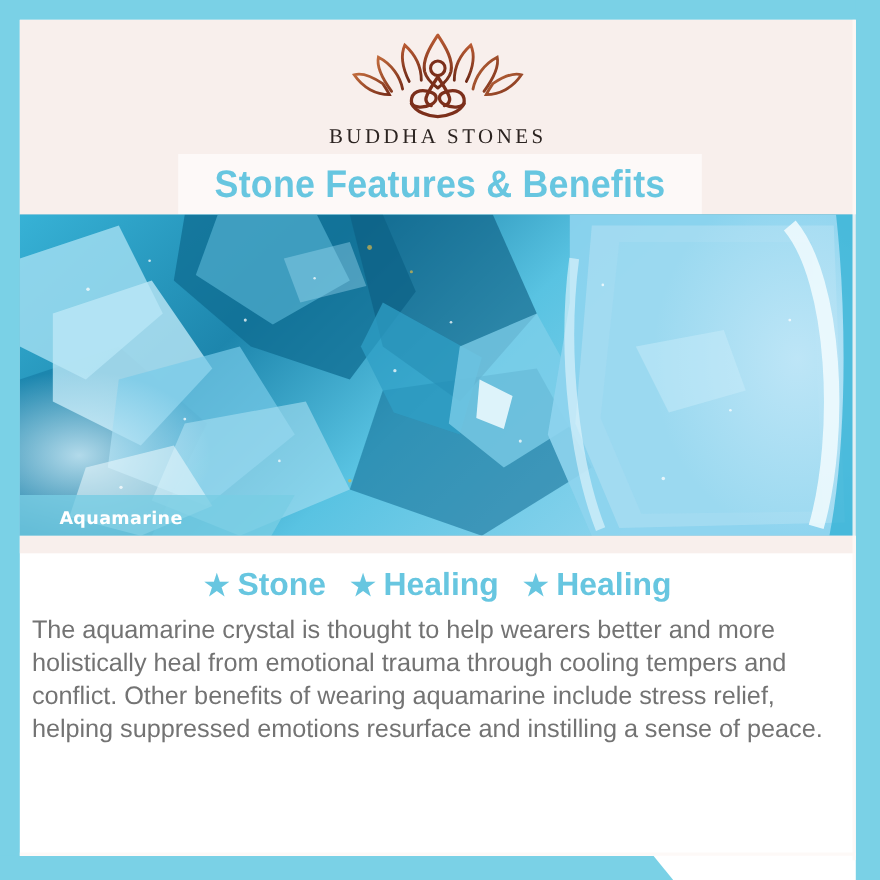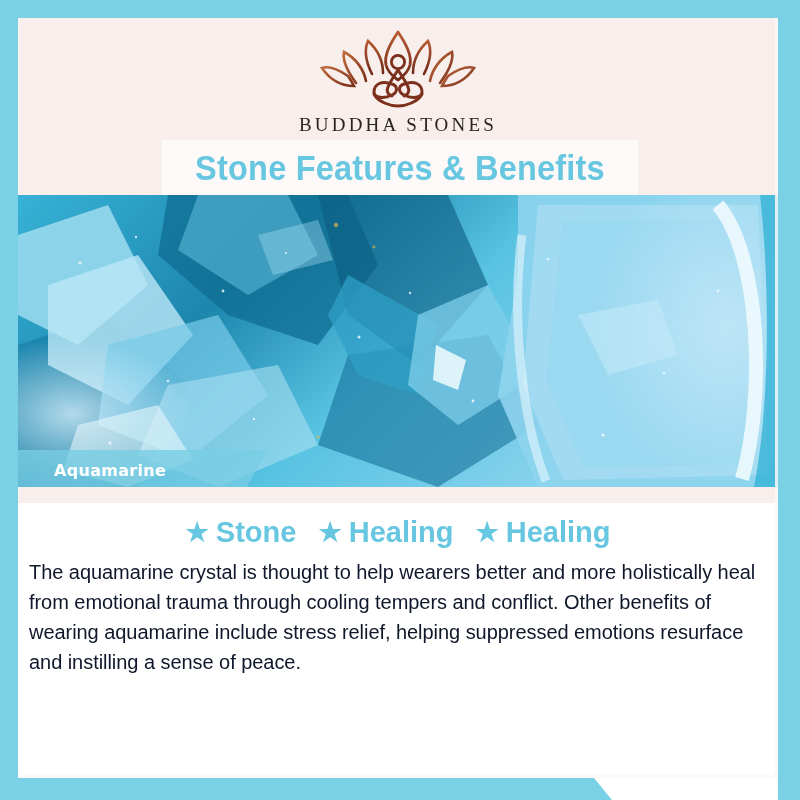--- a/index.html
+++ b/index.html
@@ -55,21 +55,21 @@
     display:flex;align-items:center;justify-content:center;gap:0;}
   .kw{display:inline-flex;align-items:center;
     font-family:"Liberation Sans Narrow","Liberation Sans",sans-serif;
     font-weight:700;font-size:29px;color:var(--titleblue);white-space:nowrap;}
   .kw .star{font-size:26px;margin-right:7px;line-height:1;}
   .kw + .kw{margin-left:22px;}
 
   
   .body-text{position:absolute;left:29px;top:557px;width:740px;
     font-family:"Liberation Sans Narrow","Liberation Sans",sans-serif;
-    font-weight:400;font-size:20px;line-height:30px;color:#0f172a;
+    font-weight:400;font-size:23px;line-height:30px;color:#737373;
     letter-spacing:-.05px;}
 
   :root{--blue:#7ad1e6;--titleblue:#67c6e0;}
 </style>
 </head>
 <body>
 
 <div id="page">
 
   <div class="frame-bottom-cream"></div>

